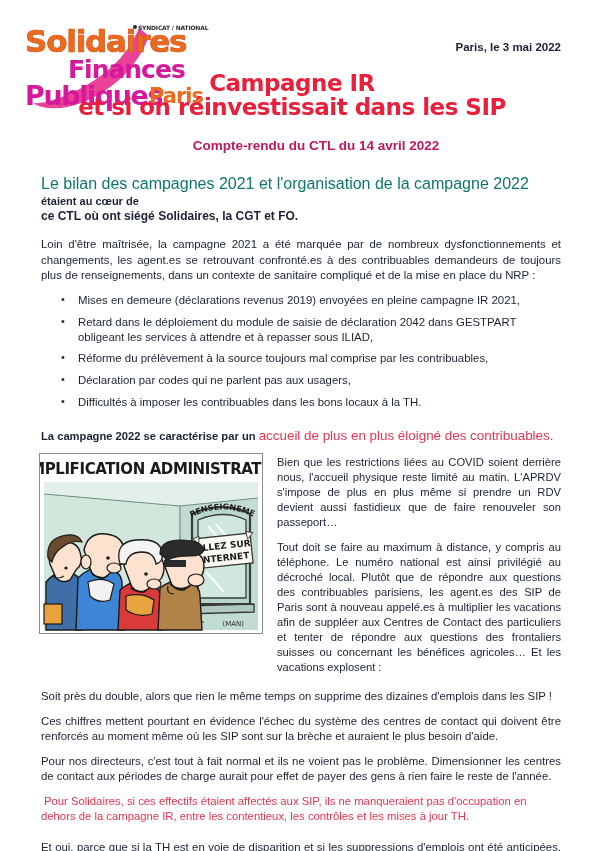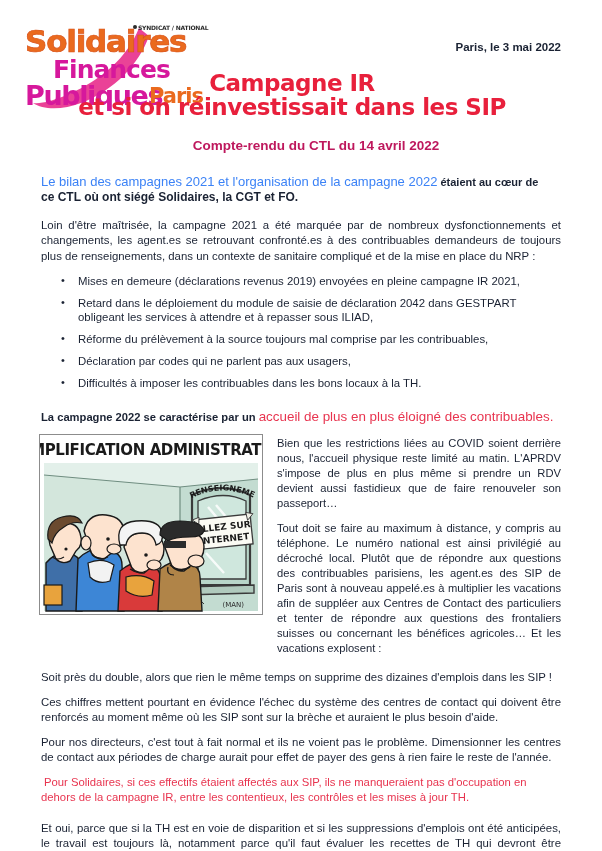--- a/index.html
+++ b/index.html
@@ -64,21 +64,21 @@
     display: inline-block;
     width: 4px;
     height: 4px;
     border-radius: 50%;
     background: #2b2b2b;
     margin-right: 1px;
     vertical-align: 1px;
   }
   .logo-finances {
     position: absolute;
-    left: 30px;
+    left: 45px;
     top: 33px;
     font-family: "DejaVu Sans", sans-serif;
     font-weight: bold;
     font-size: 25px;
     letter-spacing: -1px;
     color: #d6189c;
     line-height: 1;
   }
   .logo-publiques {
     position: absolute;
@@ -164,22 +164,22 @@
     text-align: justify;
   }
   p.nojust { text-align: left; }
 
   .lead {
     margin-top: 18px;
     margin-bottom: 12px;
     text-align: left;
   }
   .lead .hl {
-    color: #3b82f6;
-    font-size: 13px;
+    color: #0f766e;
+    font-size: 16px;
     font-weight: normal;
   }
   .lead .rest {
     font-size: 11px;
     font-weight: bold;
   }
   .lead .line2 {
     font-size: 12px;
     font-weight: bold;
     display: block;

